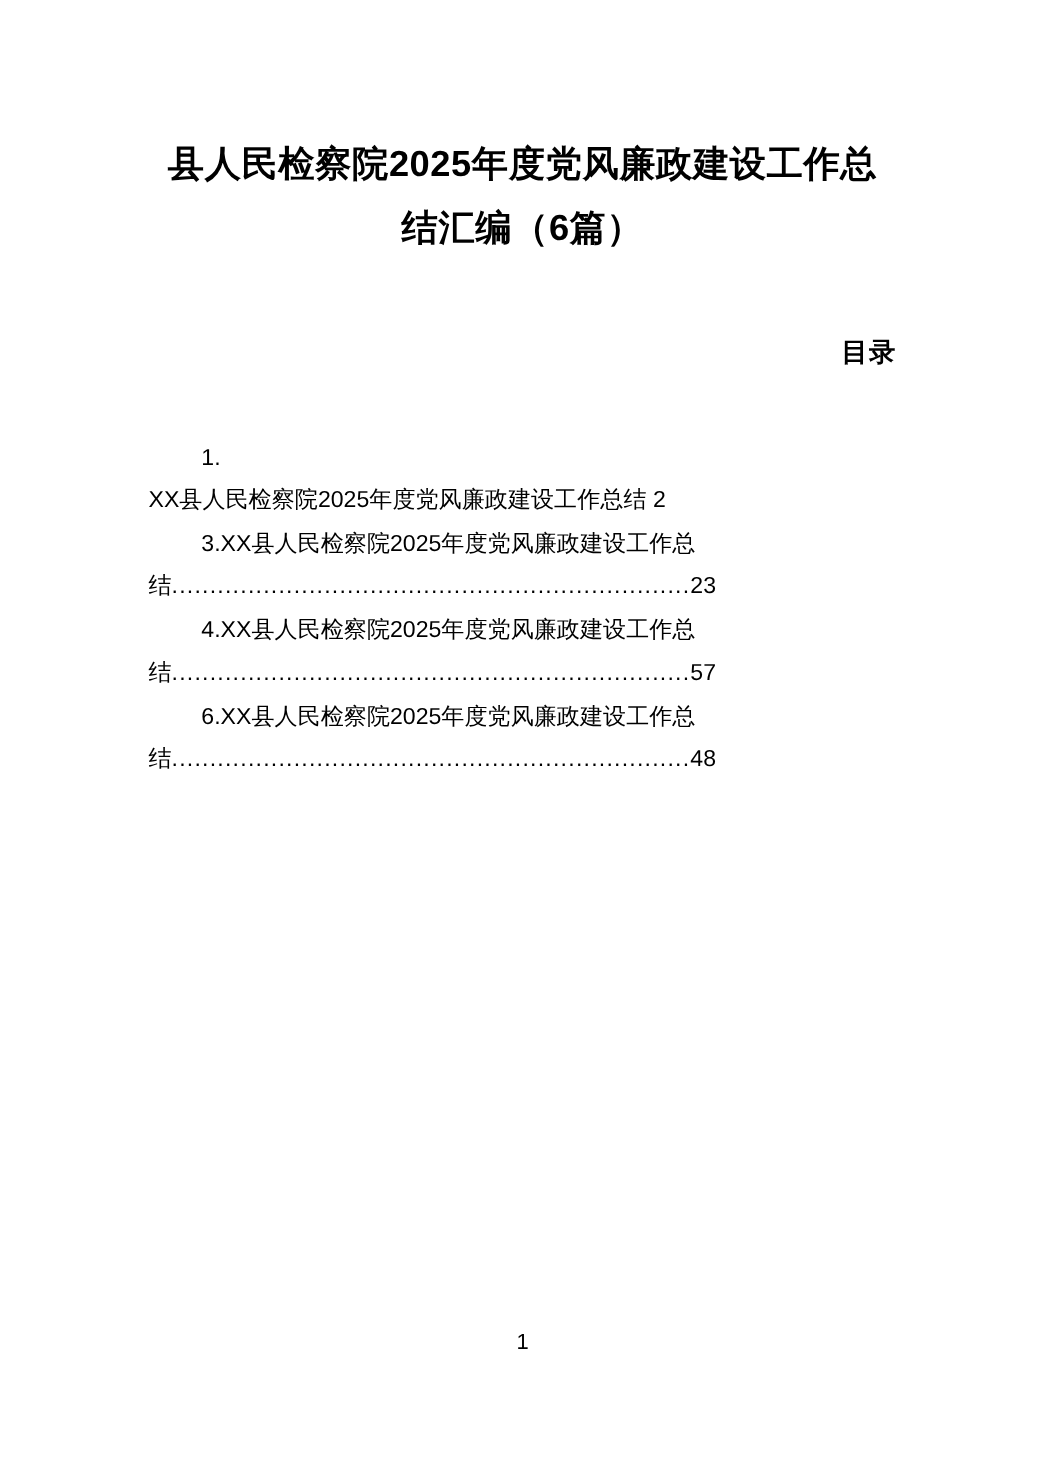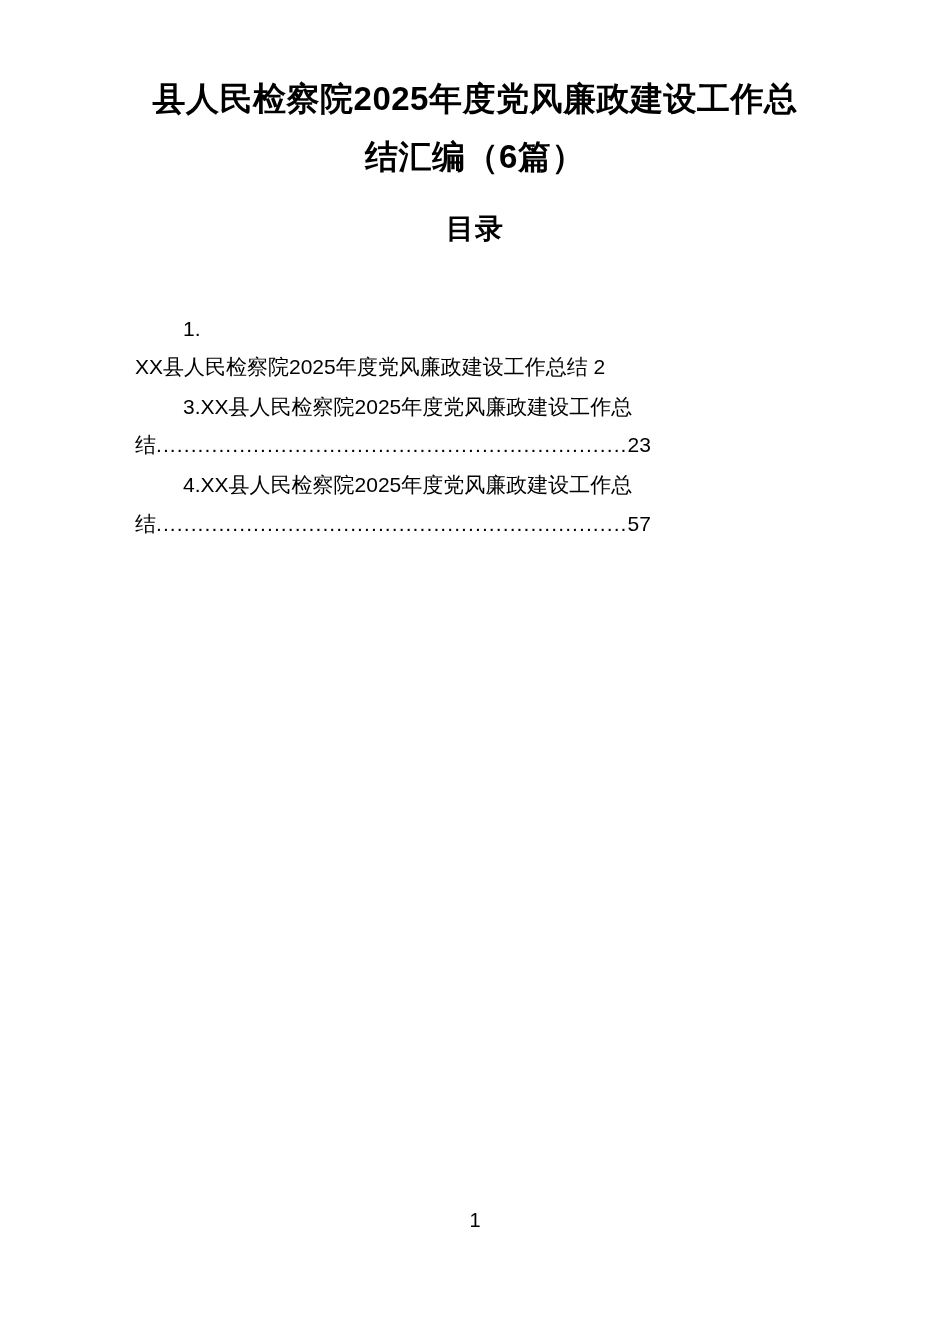--- a/index.html
+++ b/index.html
@@ -12,38 +12,38 @@
     height: 1344px;
     font-family: "Liberation Sans", sans-serif;
     color: #000000;
     position: relative;
     overflow: hidden;
   }
   .page {
     box-sizing: border-box;
     width: 950px;
     height: 1344px;
-    padding: 70px 135px 0 135px;
+    padding: 120px 135px 0 135px;
     position: relative;
     border-radius: 17px;
   }
   .doc-title {
     font-size: 33px;
     font-weight: bold;
     line-height: 1.75;
     text-align: center;
     letter-spacing: 0.5px;
     margin: 0 auto;
     width: 660px;
   }
   .toc-heading {
-    font-size: 28px;
+    font-size: 24px;
     font-weight: bold;
-    text-align: center;
-    margin-top: 24px;
+    text-align: right;
+    margin-top: 68px;
     margin-bottom: 0;
     letter-spacing: 1px;
   }
   .toc-list {
     margin-top: 62px;
     font-size: 21px;
     line-height: 1.82;
   }
   .toc-entry {
     margin-bottom: 2px;
@@ -83,18 +83,21 @@
 
     <div class="toc-entry toc-block">
       <span>3.</span><span>XX县人民检察院2025年度党风廉政建设工作总结</span><span class="dots">....................................................................</span><span>23</span>
     </div>
 
     <div class="toc-entry toc-block">
       <span>4.</span><span>XX县人民检察院2025年度党风廉政建设工作总结</span><span class="dots">....................................................................</span><span>57</span>
     </div>
 
 
+    <div class="toc-entry toc-block">
+      <span>6.</span><span>XX县人民检察院2025年度党风廉政建设工作总结</span><span class="dots">....................................................................</span><span>48</span>
+    </div>
 
   </div>
 
   <div class="page-number">1</div>
 
 </div>
 
 </body></html>

